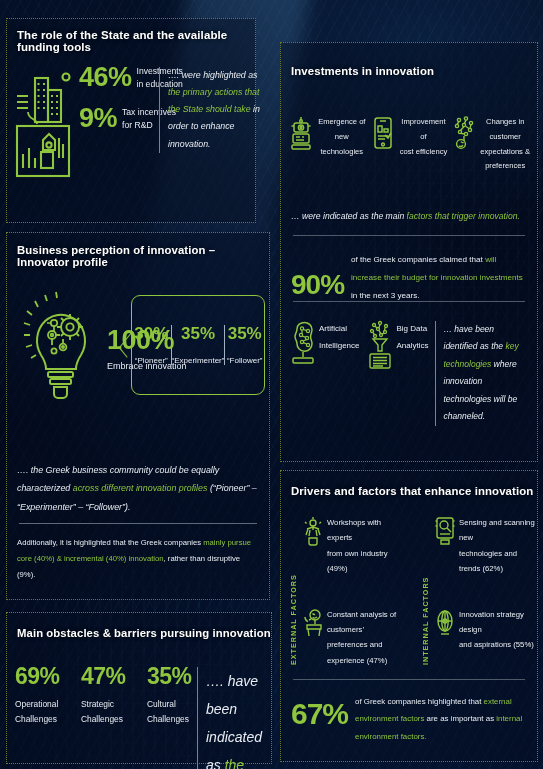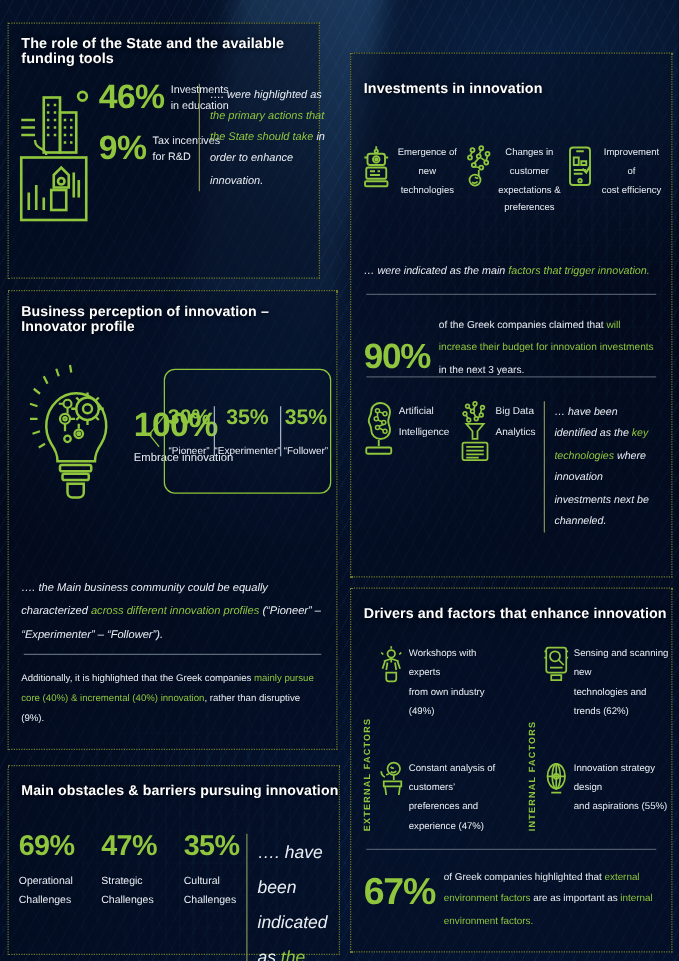--- a/index.html
+++ b/index.html
@@ -257,21 +257,21 @@
       <div class="pc">35%</div>
       <div class="pl">“Experimenter”</div>
     </div>
     <div class="cell">
       <div class="pc">35%</div>
       <div class="pl">“Follower”</div>
     </div>
   </div>
 
   <div id="perc-note1">
-    <span class="lt">…. the Main business community could be equally characterized </span><span class="green">across different innovation profiles</span><span class="lt"> (“Pioneer” – “Experimenter” – “Follower”).</span>
+    <span class="lt">…. the Greek business community could be equally characterized </span><span class="green">across different innovation profiles</span><span class="lt"> (“Pioneer” – “Experimenter” – “Follower”).</span>
   </div>
 
   <div id="perc-div"></div>
 
   <div id="perc-note2">
     <span class="lt">Additionally, it is highlighted that the Greek companies </span><span class="green">mainly pursue core (40%) &amp; incremental (40%) innovation</span><span class="lt">, rather than disruptive (9%).</span>
   </div>
 </section>
 
 <section class="panel" id="panel-obstacles">
@@ -320,20 +320,37 @@
             <circle cx="11" cy="11.5" r=".9"></circle>
           <path d="M1.5 10h2.5M18 10h2.5"></path>
           <rect x="3" y="18" width="16" height="9" rx="1.5"></rect>
           <path d="M6 21h4M6 24h8M12 21h2"></path>
           <rect x="2" y="29" width="18" height="4" rx="1"></rect>
         </svg>
       </div>
       <div class="txt">
         <div>Emergence of</div>
         <div>new technologies</div>
+      </div>
+    </div>
+
+    <div class="inv-item">
+      <div class="ico">
+        <svg width="22" height="34" viewBox="0 0 22 34" fill="none" stroke="#8fc63d" stroke-width="1.5">
+          <rect x="3" y="2" width="16" height="30" rx="2.5"></rect>
+          <path d="M8 5h6"></path>
+          <path d="M6 10h4v6H6zM12 13h4v3h-4z"></path>
+          <path d="M6 20h10M6 23h7"></path>
+          <path d="M13 19l3 3 3-5" stroke-width="1.7"></path>
+          <circle cx="11" cy="28.5" r="1.4"></circle>
+        </svg>
+      </div>
+      <div class="txt">
+        <div>Improvement of</div>
+        <div>cost efficiency</div>
       </div>
     </div>
 
     <div class="inv-item">
       <div class="ico">
         <svg width="22" height="34" viewBox="0 0 22 34" fill="none" stroke="#8fc63d" stroke-width="1.4">
           <circle cx="6" cy="4" r="1.6"></circle>
             <circle cx="13" cy="2.5" r="1.6"></circle>
             <circle cx="18" cy="7" r="1.6"></circle>
           <circle cx="4" cy="10" r="1.6"></circle>
@@ -343,37 +360,20 @@
             <circle cx="13" cy="18" r="1.6"></circle>
           <path d="M6 5.5 4 8.5M13 4l-1.6 3.4M11 10.5 7.5 14.5M13 10.5 16 12.5M7.5 17.4 11.6 18M18 8.6l-1 3.8"></path>
           <path d="M11 20v5"></path>
           <circle cx="8" cy="28" r="4.4"></circle>
           <path d="M8 25.6c1 1.2 2 1.2 2.6.6M5.6 29.8c1.6 1 3.4 .6 4.4-.6"></path>
         </svg>
       </div>
       <div class="txt">
         <div>Changes in customer</div>
         <div>expectations &amp; preferences</div>
-      </div>
-    </div>
-
-    <div class="inv-item">
-      <div class="ico">
-        <svg width="22" height="34" viewBox="0 0 22 34" fill="none" stroke="#8fc63d" stroke-width="1.5">
-          <rect x="3" y="2" width="16" height="30" rx="2.5"></rect>
-          <path d="M8 5h6"></path>
-          <path d="M6 10h4v6H6zM12 13h4v3h-4z"></path>
-          <path d="M6 20h10M6 23h7"></path>
-          <path d="M13 19l3 3 3-5" stroke-width="1.7"></path>
-          <circle cx="11" cy="28.5" r="1.4"></circle>
-        </svg>
-      </div>
-      <div class="txt">
-        <div>Improvement of</div>
-        <div>cost efficiency</div>
       </div>
     </div>
   </div>
 
   <div id="inv-note">
     <span class="lt">… were indicated as the main </span><span class="green">factors that trigger innovation.</span>
   </div>
 
   <div id="inv-div1"></div>
 
@@ -429,21 +429,21 @@
           <path d="M6 36.5h14M6 39.5h14M6 42.5h14M6 45h10"></path>
         </svg>
       </div>
       <div class="txt">
         <div>Big Data</div>
         <div>Analytics</div>
       </div>
     </div>
 
     <div id="tech-note">
-      <span class="lt">… have been identified as the </span><span class="green">key technologies</span><span class="lt"> where innovation investments next be channeled.</span>
+      <span class="lt">… have been identified as the </span><span class="green">key technologies</span><span class="lt"> where innovation technologies will be channeled.</span>
     </div>
   </div>
 </section>
 
 <section class="panel" id="panel-drivers">
   <div class="panel-title">Drivers and factors that enhance innovation</div>
 
   <div class="factor-col" id="factor-external">
     <div class="vlabel">EXTERNAL FACTORS</div>
     <div class="factor-item">

